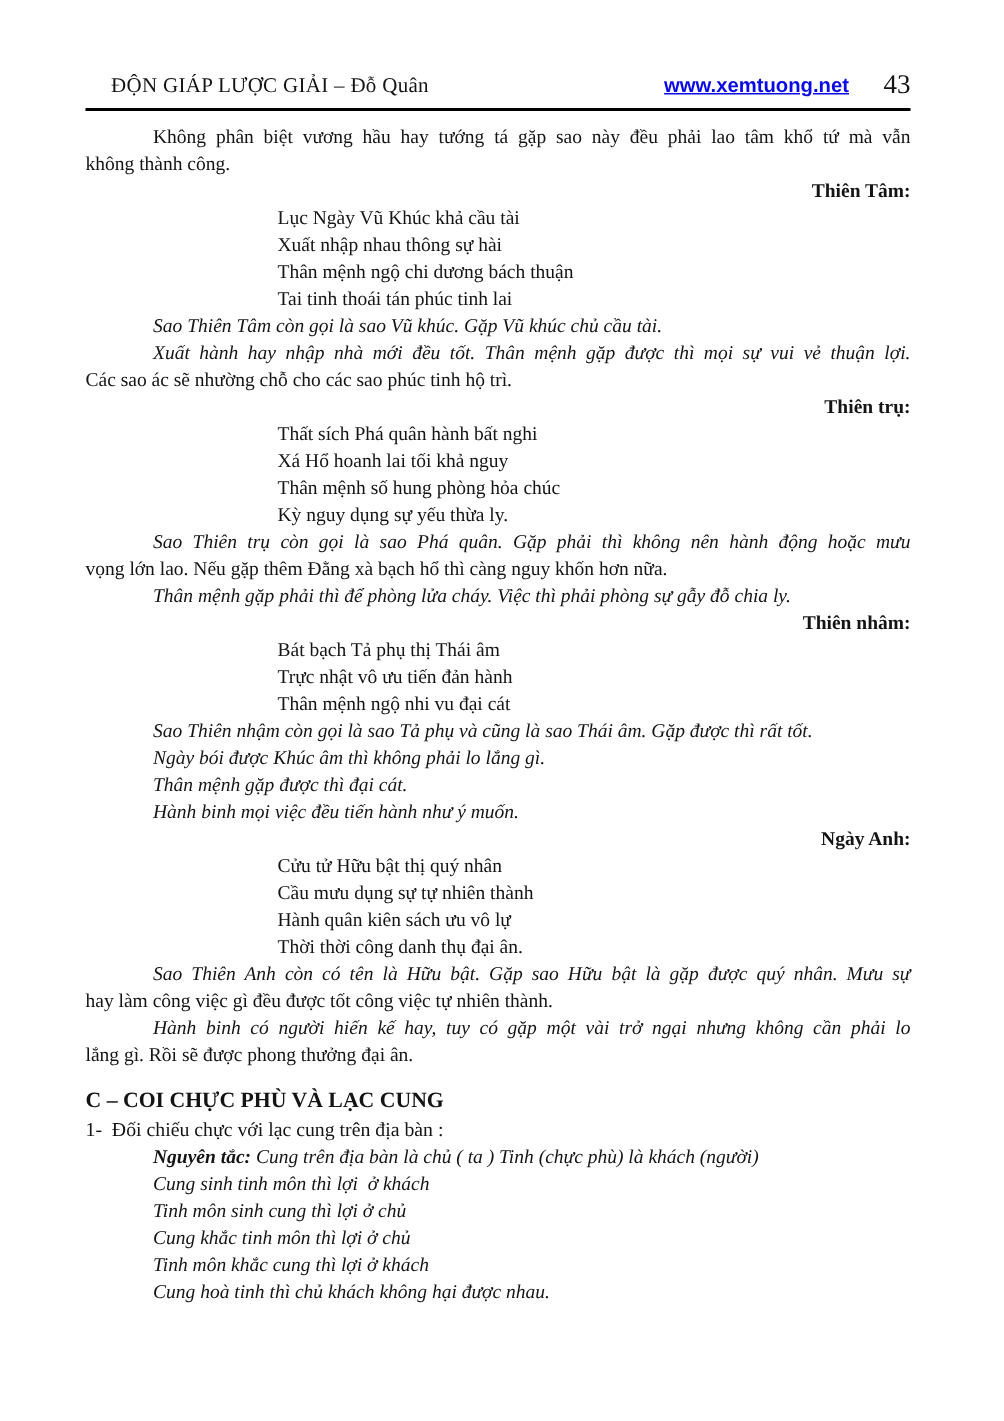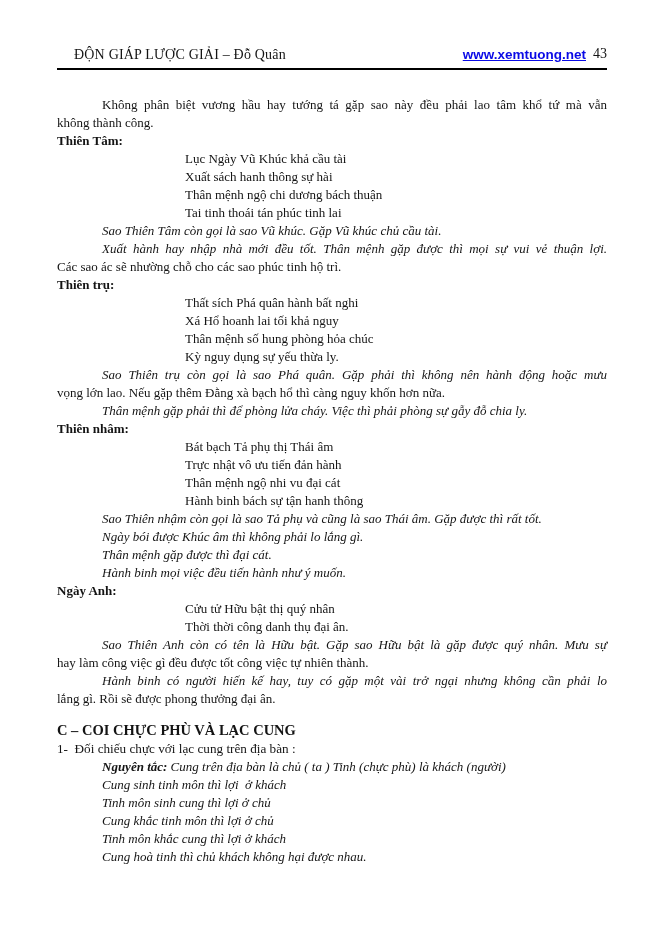--- a/index.html
+++ b/index.html
@@ -20,34 +20,34 @@
     font-size: 14px; letter-spacing: 0.2px; padding-left: 17px;
     white-space: nowrap;
   }
   .header-right { display: flex; align-items: center; gap: 7px; }
   .site-link {
     font-family: "Liberation Sans", "DejaVu Sans", sans-serif;
     font-weight: bold; font-size: 13.5px;
     color: #0a0ae6; text-decoration: underline; cursor: pointer;
     white-space: nowrap;
   }
-  .page-num { font-size: 14px; }
+  .page-num { font-size: 18px; margin-left: 16px; }
 
   .rule { width: 550px; border-bottom: 2px solid #000; margin-top: 5px; }
 
-  .content { margin-top: 26px; width: 550px; }
+  .content { margin-top: 8px; width: 550px; }
   .ln {
     font-size: 13px; line-height: 18px;
     white-space: pre-wrap;
   }
   .wide  { text-indent: 45px; text-align: justify; text-align-last: justify; }
   .first { text-indent: 45px; font-style: italic; }
   .just  { text-align: justify; text-align-last: justify; }
   .left  { }
-  .head  { font-weight: bold; }
+  .head  { font-weight: bold; text-align: right; }
   .verse { padding-left: 128px; }
   .h2    { font-weight: bold; font-size: 14.5px; margin-top: 13px; line-height: 19px; }
   .h3    { font-weight: normal; font-size: 13.2px; }
   .mix b { font-weight: bold; }
 </style>
 </head>
 <body>
 
 <div class="sheet">
   <div class="header-row">
@@ -56,45 +56,46 @@
       <a class="site-link">www.xemtuong.net</a>
       <span class="page-num">43</span>
     </span>
   </div>
   <div class="rule"></div>
   <div class="content" id="content">
       <div class="ln wide">Không phân biệt vương hầu hay tướng tá gặp sao này đều phải lao tâm khổ tứ mà vẫn</div>
       <div class="ln left">không thành công.</div>
       <div class="ln head">Thiên Tâm:</div>
       <div class="ln verse">Lục Ngày Vũ Khúc khả cầu tài</div>
-      <div class="ln verse">Xuất sách hanh thông sự hài</div>
+      <div class="ln verse">Xuất nhập nhau thông sự hài</div>
       <div class="ln verse">Thân mệnh ngộ chi dương bách thuận</div>
       <div class="ln verse">Tai tinh thoái tán phúc tinh lai</div>
       <div class="ln first">Sao Thiên Tâm còn gọi là sao Vũ khúc. Gặp Vũ khúc chủ cầu tài.</div>
       <div class="ln first just">Xuất hành hay nhập nhà mới đều tốt. Thân mệnh gặp được thì mọi sự vui vẻ thuận lợi.</div>
       <div class="ln left">Các sao ác sẽ nhường chỗ cho các sao phúc tinh hộ trì.</div>
       <div class="ln head">Thiên trụ:</div>
       <div class="ln verse">Thất sích Phá quân hành bất nghi</div>
       <div class="ln verse">Xá Hổ hoanh lai tối khả nguy</div>
       <div class="ln verse">Thân mệnh số hung phòng hỏa chúc</div>
       <div class="ln verse">Kỳ nguy dụng sự yếu thừa ly.</div>
       <div class="ln first just">Sao Thiên trụ còn gọi là sao Phá quân. Gặp phải thì không nên hành động hoặc mưu</div>
       <div class="ln left">vọng lớn lao. Nếu gặp thêm Đằng xà bạch hổ thì càng nguy khốn hơn nữa.</div>
       <div class="ln first">Thân mệnh gặp phải thì để phòng lửa cháy. Việc thì phải phòng sự gẫy đỗ chia ly.</div>
       <div class="ln head">Thiên nhâm:</div>
       <div class="ln verse">Bát bạch Tả phụ thị Thái âm</div>
       <div class="ln verse">Trực nhật vô ưu tiến đản hành</div>
       <div class="ln verse">Thân mệnh ngộ nhi vu đại cát</div>
-      <div class="ln verse">Hành binh bách sự tận hanh thông</div>
       <div class="ln first">Sao Thiên nhậm còn gọi là sao Tả phụ và cũng là sao Thái âm. Gặp được thì rất tốt.</div>
       <div class="ln first">Ngày bói được Khúc âm thì không phải lo lắng gì.</div>
       <div class="ln first">Thân mệnh gặp được thì đại cát.</div>
       <div class="ln first">Hành binh mọi việc đều tiến hành như ý muốn.</div>
       <div class="ln head">Ngày Anh:</div>
       <div class="ln verse">Cửu tử Hữu bật thị quý nhân</div>
+      <div class="ln verse">Cầu mưu dụng sự tự nhiên thành</div>
+      <div class="ln verse">Hành quân kiên sách ưu vô lự</div>
       <div class="ln verse">Thời thời công danh thụ đại ân.</div>
       <div class="ln first just">Sao Thiên Anh còn có tên là Hữu bật. Gặp sao Hữu bật là gặp được quý nhân. Mưu sự</div>
       <div class="ln left">hay làm công việc gì đều được tốt công việc tự nhiên thành.</div>
       <div class="ln first just">Hành binh có người hiến kế hay, tuy có gặp một vài trở ngại nhưng không cần phải lo</div>
       <div class="ln left">lắng gì. Rồi sẽ được phong thưởng đại ân.</div>
       <div class="ln h2">C – COI CHỰC PHÙ VÀ LẠC CUNG</div>
       <div class="ln h3">1-  Đối chiếu chực với lạc cung trên địa bàn :</div>
       <div class="ln first mix"><b>Nguyên tắc:</b> Cung trên địa bàn là chủ ( ta ) Tinh (chực phù) là khách (người)</div>
       <div class="ln first">Cung sinh tinh môn thì lợi  ở khách</div>
       <div class="ln first">Tinh môn sinh cung thì lợi ở chủ</div>

